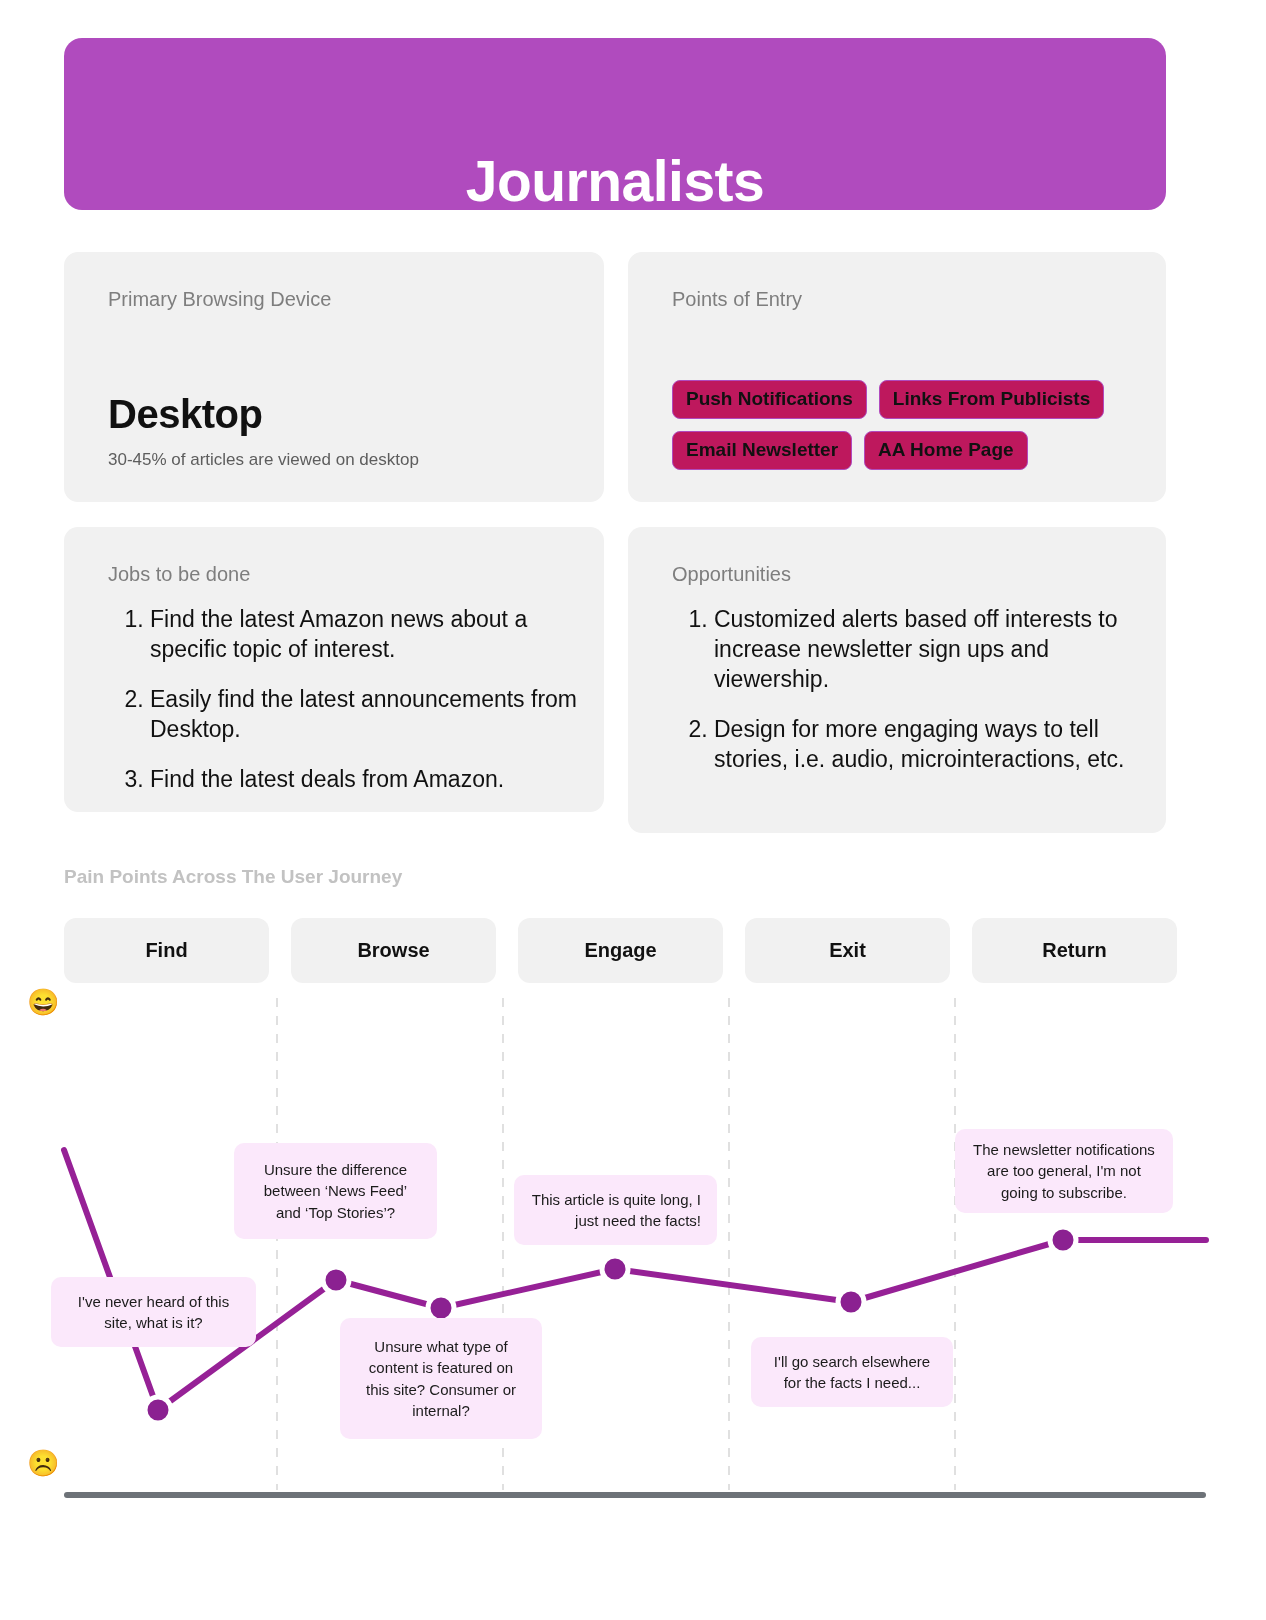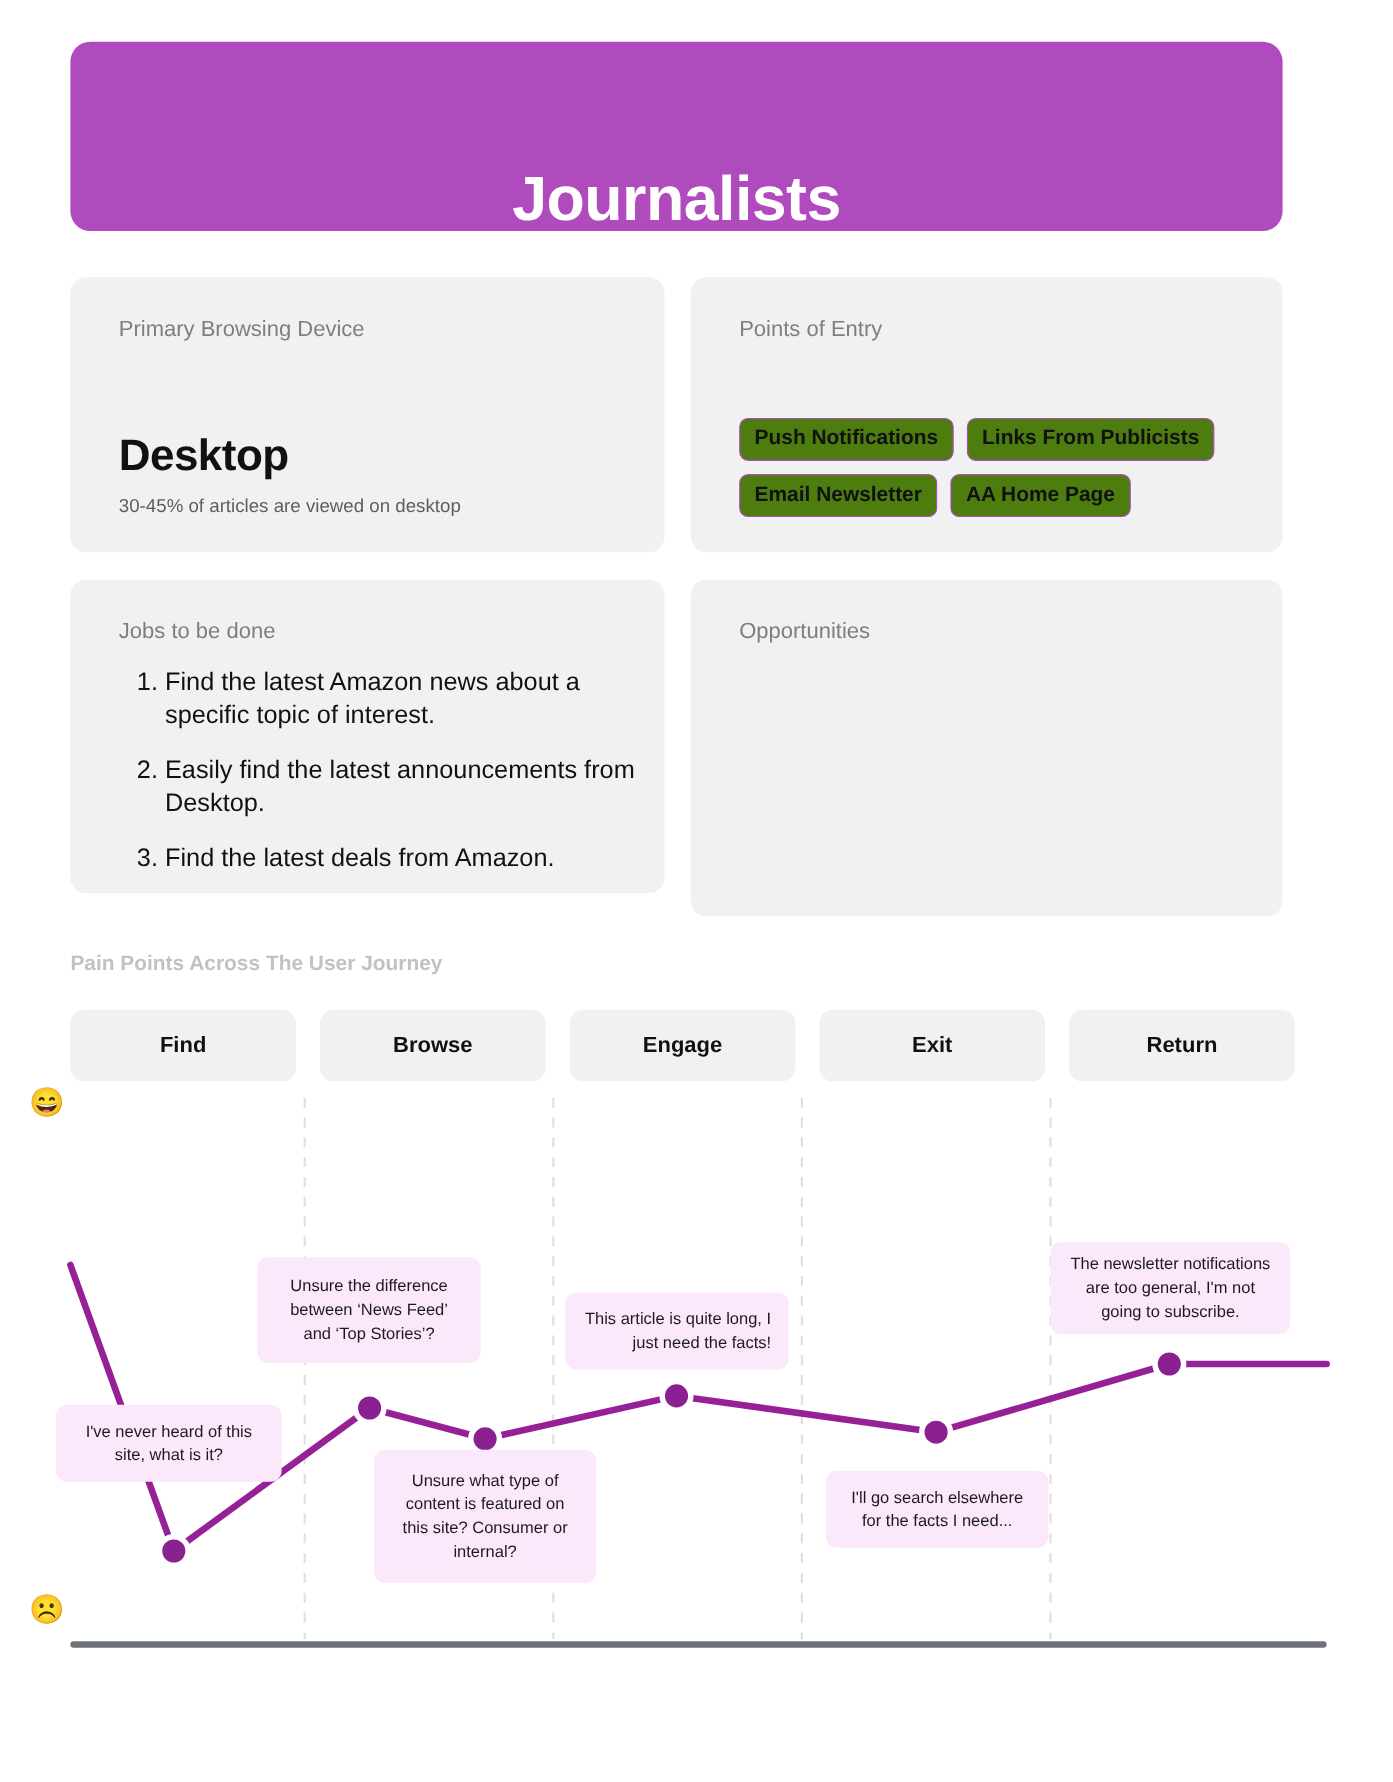--- a/index.html
+++ b/index.html
@@ -64,21 +64,21 @@
 
   
   .pill-wrap {
     position: absolute;
     left: 44px; top: 128px;
     width: 452px;
     display: flex; flex-wrap: wrap;
     gap: 12px 12px;
   }
   .pill {
-    background: #4d7c0f;
+    background: #be185d;
     border: 1.6px solid #b04bbe;
     border-radius: 8px;
     padding: 7px 13px 8px 13px;
     font-size: 19px;
     font-weight: bold;
     color: #111;
     white-space: nowrap;
     line-height: 1.15;
   }
 
@@ -193,20 +193,24 @@
     <div class="card-label">Jobs to be done</div>
     <ol class="card-list">
       <li>Find the latest Amazon news about a specific topic of interest.</li>
       <li>Easily find the latest announcements from Desktop.</li>
       <li>Find the latest deals from Amazon.</li>
     </ol>
   </div>
 
   <div class="card" id="card-opps">
     <div class="card-label">Opportunities</div>
+    <ol class="card-list">
+      <li>Customized alerts based off interests to increase newsletter sign ups and viewership.</li>
+      <li>Design for more engaging ways to tell stories, i.e. audio, microinteractions, etc.</li>
+    </ol>
   </div>
 
   <div class="journey-title">Pain Points Across The User Journey</div>
 
   <div class="stages">
     <div class="stage">Find</div>
     <div class="stage">Browse</div>
     <div class="stage">Engage</div>
     <div class="stage">Exit</div>
     <div class="stage">Return</div>

